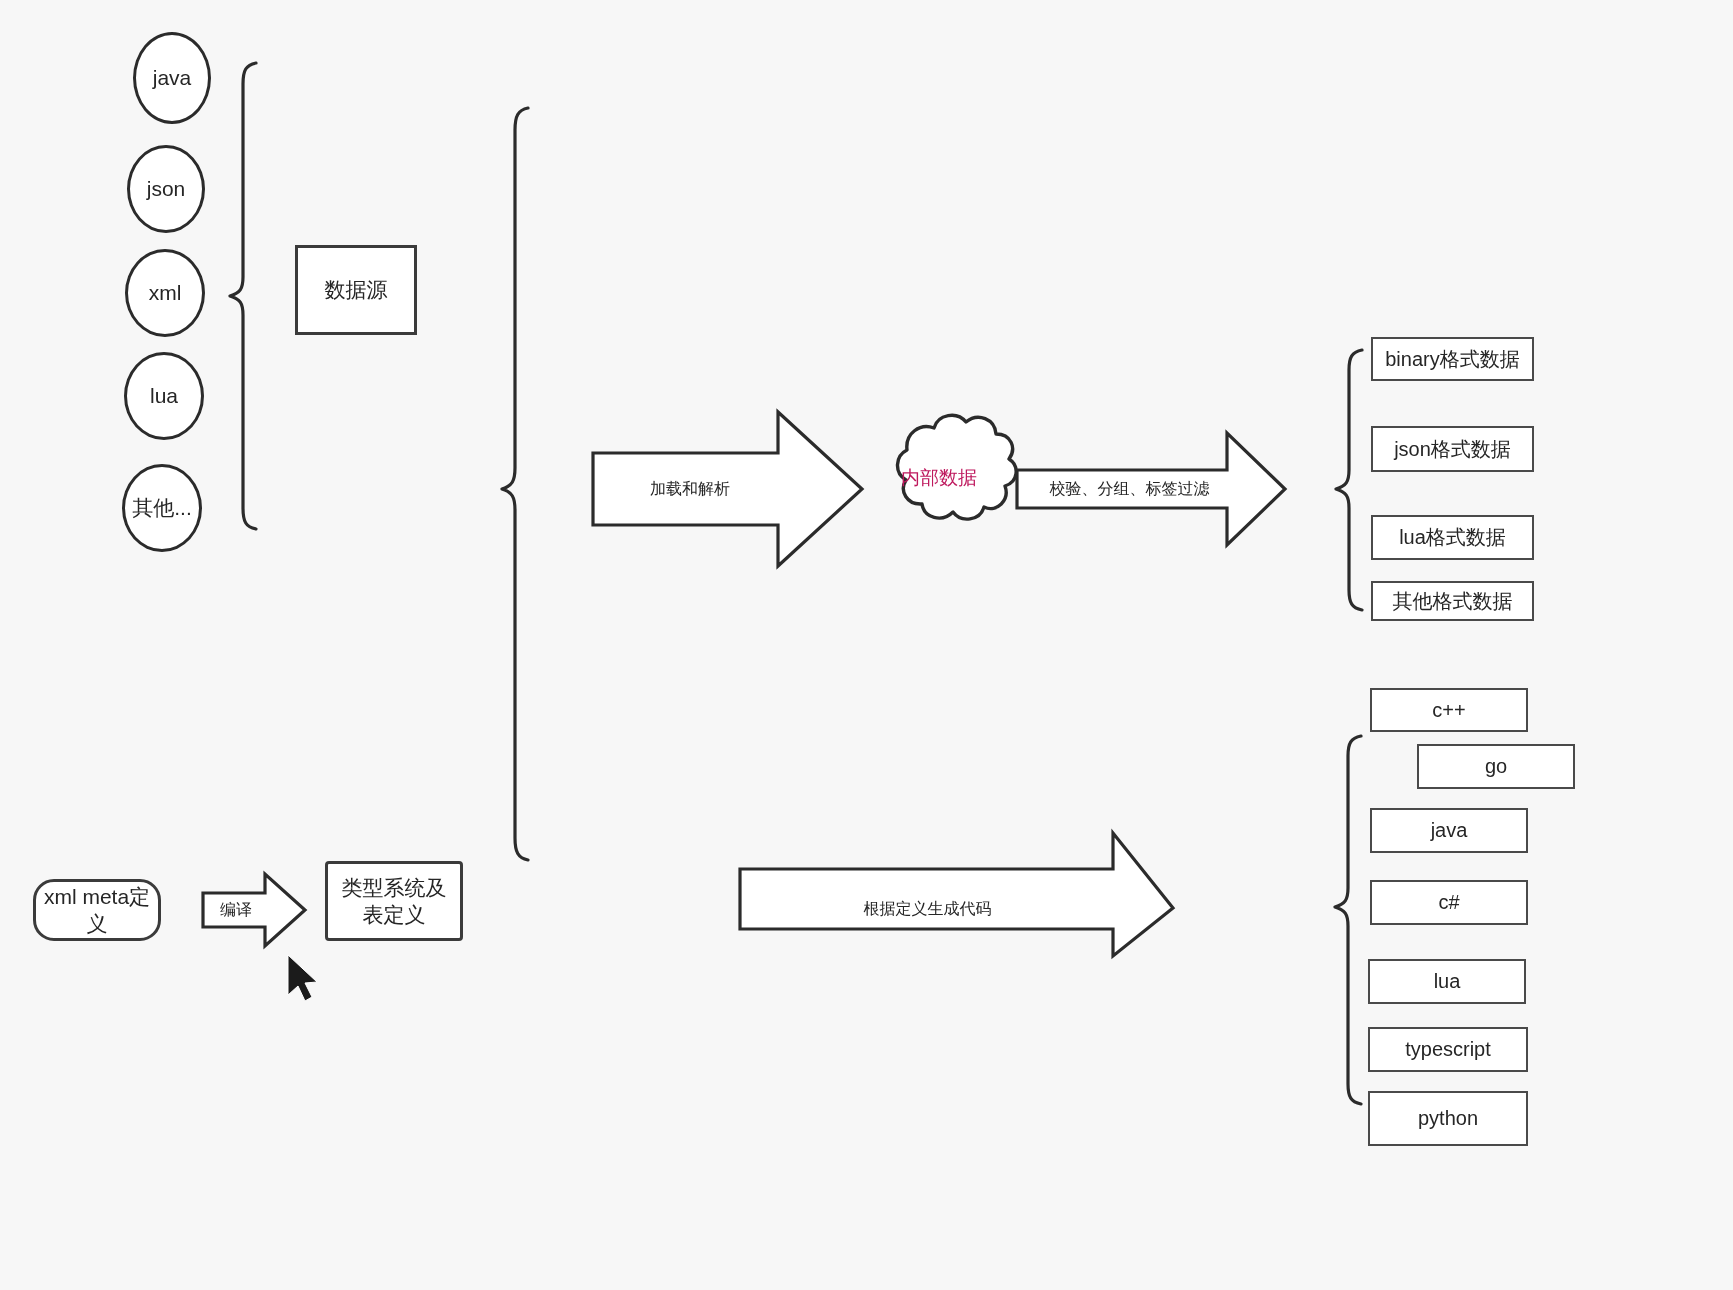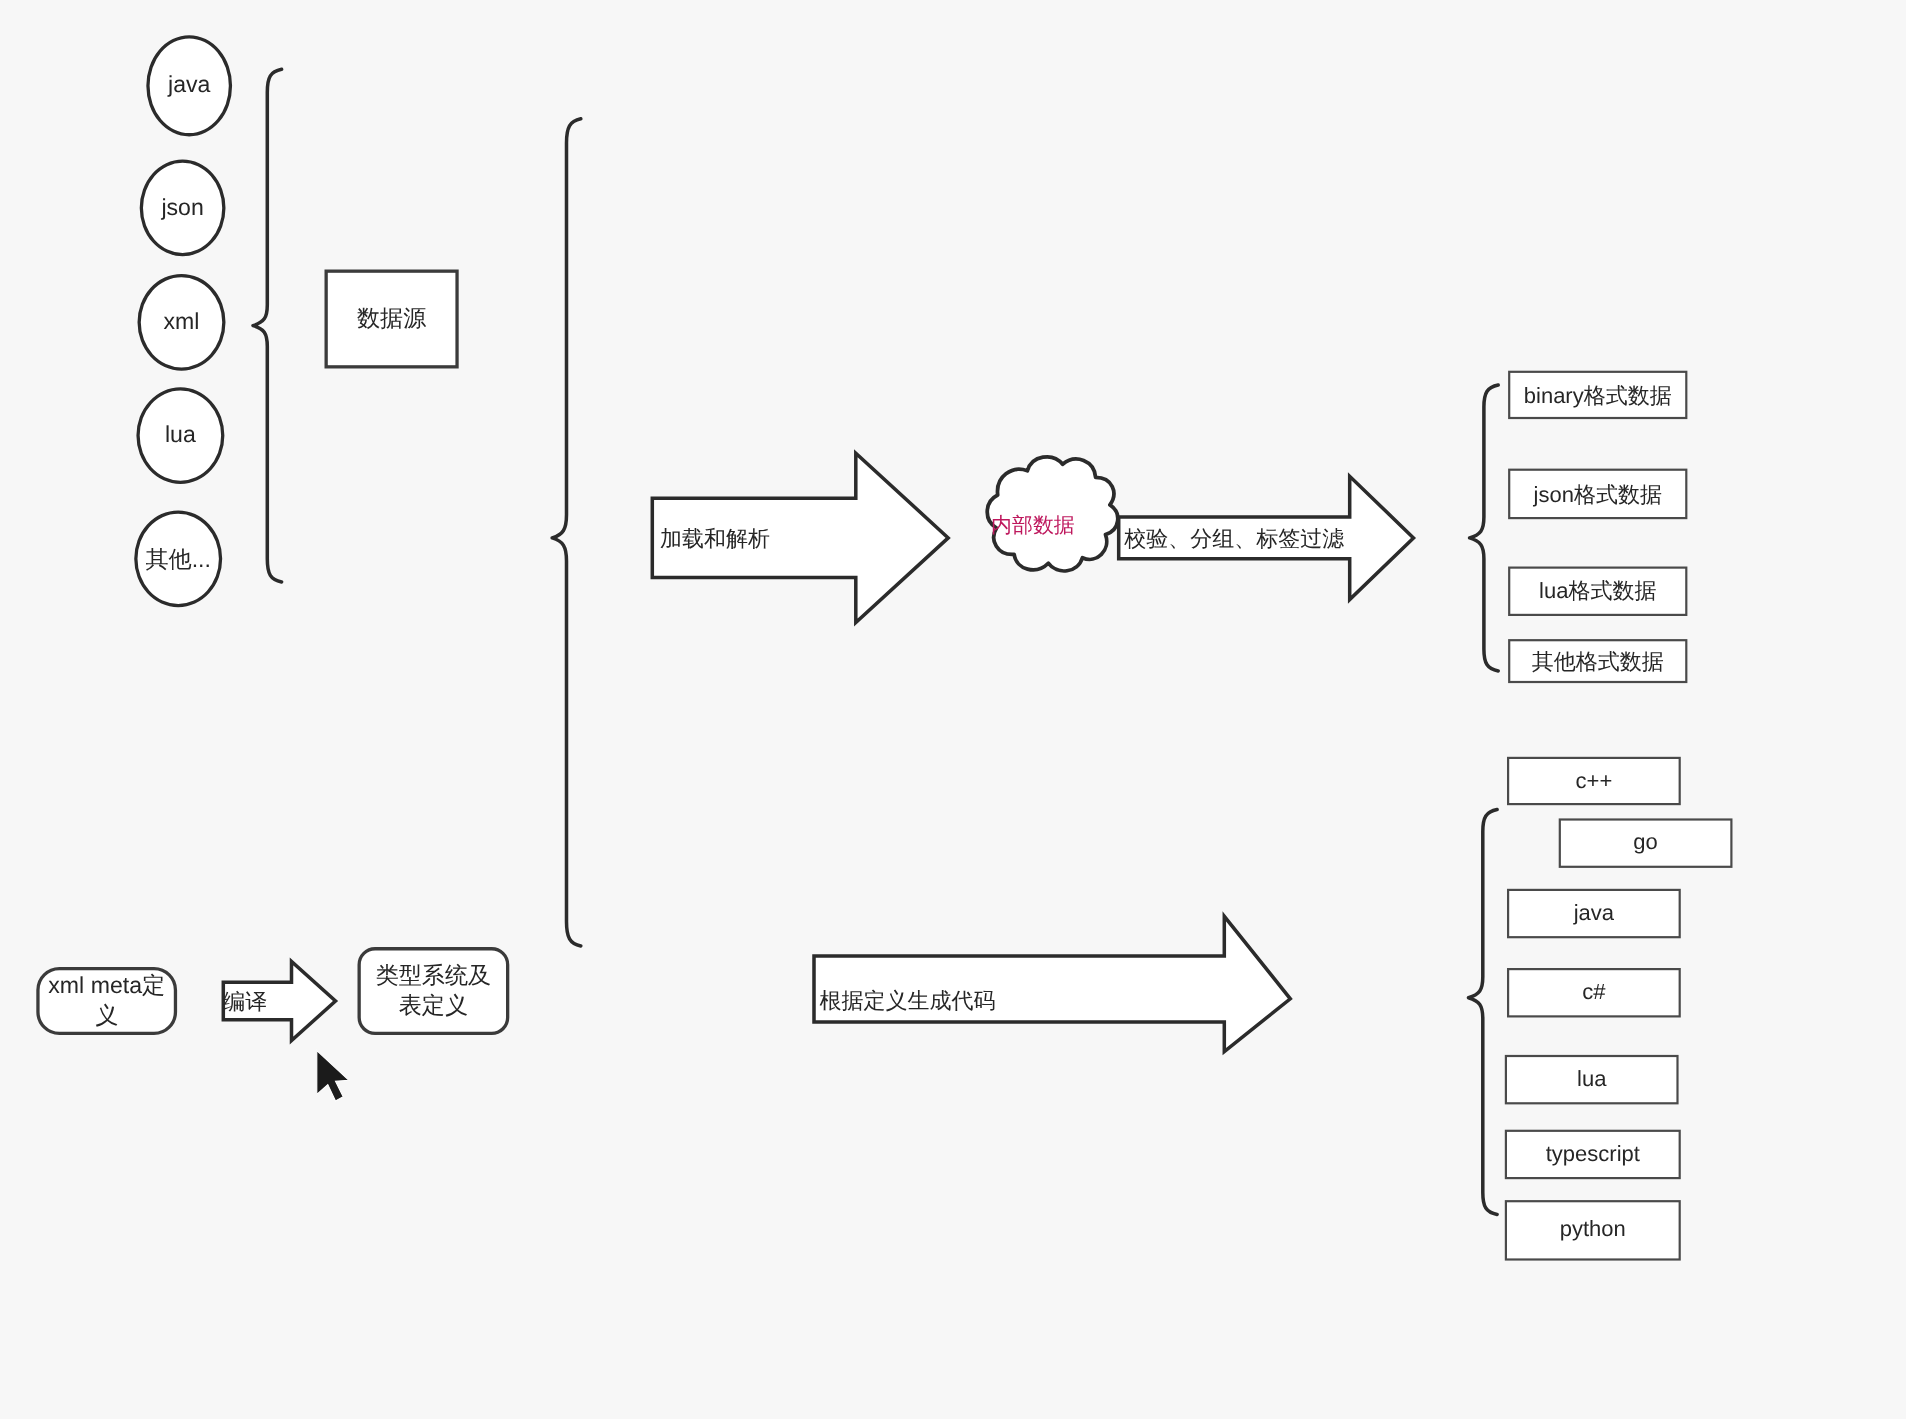--- a/index.html
+++ b/index.html
@@ -9,21 +9,21 @@
     font-family:"Liberation Sans","DejaVu Sans",sans-serif;
     color:#262626;
     position:relative;
     overflow:hidden;
   }
   #stage{position:absolute;left:0;top:0;width:1733px;height:1290px;}
   .node{position:absolute;box-sizing:border-box;display:flex;align-items:center;justify-content:center;text-align:center;background:#ffffff;color:#262626;}
   .ellipse{border:3px solid #2b2b2b;border-radius:50%;font-size:21px;}
   .rect{border:3px solid #3b3b3b;font-size:21px;line-height:1.3;}
   .rect-thin{border:2px solid #4a4a4a;font-size:20px;}
-  .arrow-label{position:absolute;display:flex;align-items:center;justify-content:flex-start;font-size:20px;color:#262626;pointer-events:none;white-space:nowrap;}
+  .arrow-label{position:absolute;display:flex;align-items:center;justify-content:center;font-size:16px;color:#262626;pointer-events:none;white-space:nowrap;}
   .cloud-label{position:absolute;display:flex;align-items:center;justify-content:center;font-size:19px;color:#be185d;}
   svg{position:absolute;left:0;top:0;overflow:visible;}
   .brace{fill:none;stroke:#2b2b2b;stroke-width:3.2;stroke-linecap:round;stroke-linejoin:round;}
   .blockarrow{fill:#ffffff;stroke:#2b2b2b;stroke-width:3.2;stroke-linejoin:miter;}
   .cloudshape{fill:#ffffff;stroke:#2b2b2b;stroke-width:3.4;stroke-linejoin:round;}
 </style>
 </head>
 <body>
 
 <div id="stage">
@@ -57,21 +57,21 @@
   </div>
 
   <svg width="1733" height="1290">
 
     <path class="blockarrow" d="M 203,893 L 265,893 L 265,874 L 305,910 L 265,946 L 265,927 L 203,927 Z"></path>
   </svg>
   <div class="arrow-label" style="left:203px;top:896px;width:66px;height:28px;">
     <span>编译</span>
   </div>
 
-  <div class="node rect" style="left:325px;top:861px;width:138px;height:80px;border-radius:16px;padding:10px 8px;">
+  <div class="node rect" style="left:325px;top:861px;width:138px;height:80px;border-radius:4px;padding:10px 8px;">
     <span>类型系统及表定义</span>
   </div>
 
   <svg width="1733" height="1290">
     <path class="brace" d="M 528,108 C 518,110 515,116 515,130 L 515,468 C 515,481 512,486 502,489 C 512,492 515,497 515,510 L 515,838 C 515,852 518,858 528,860"></path>
   </svg>
 
   <svg width="1733" height="1290">
     <path class="blockarrow" d="M 593,453 L 778,453 L 778,412 L 862,489 L 778,566 L 778,525 L 593,525 Z"></path>
   </svg>

